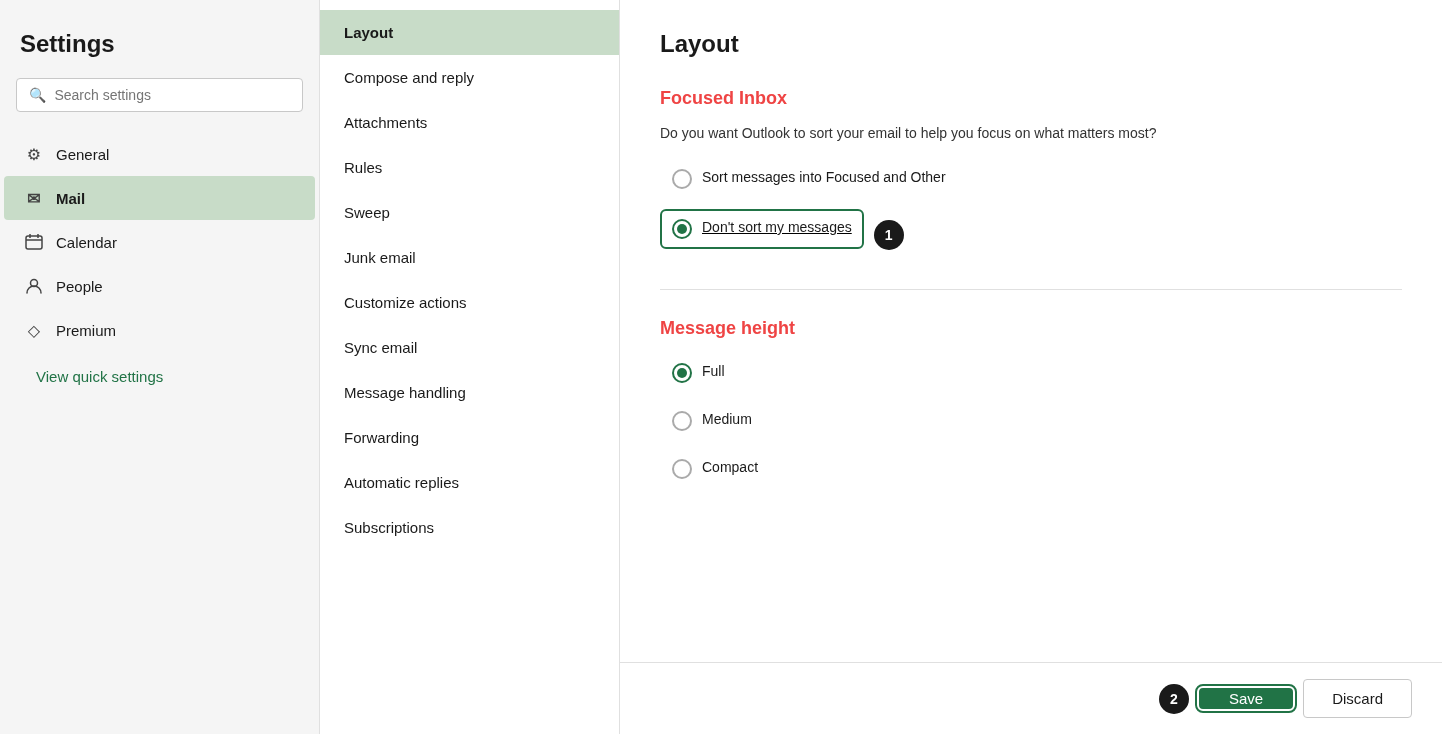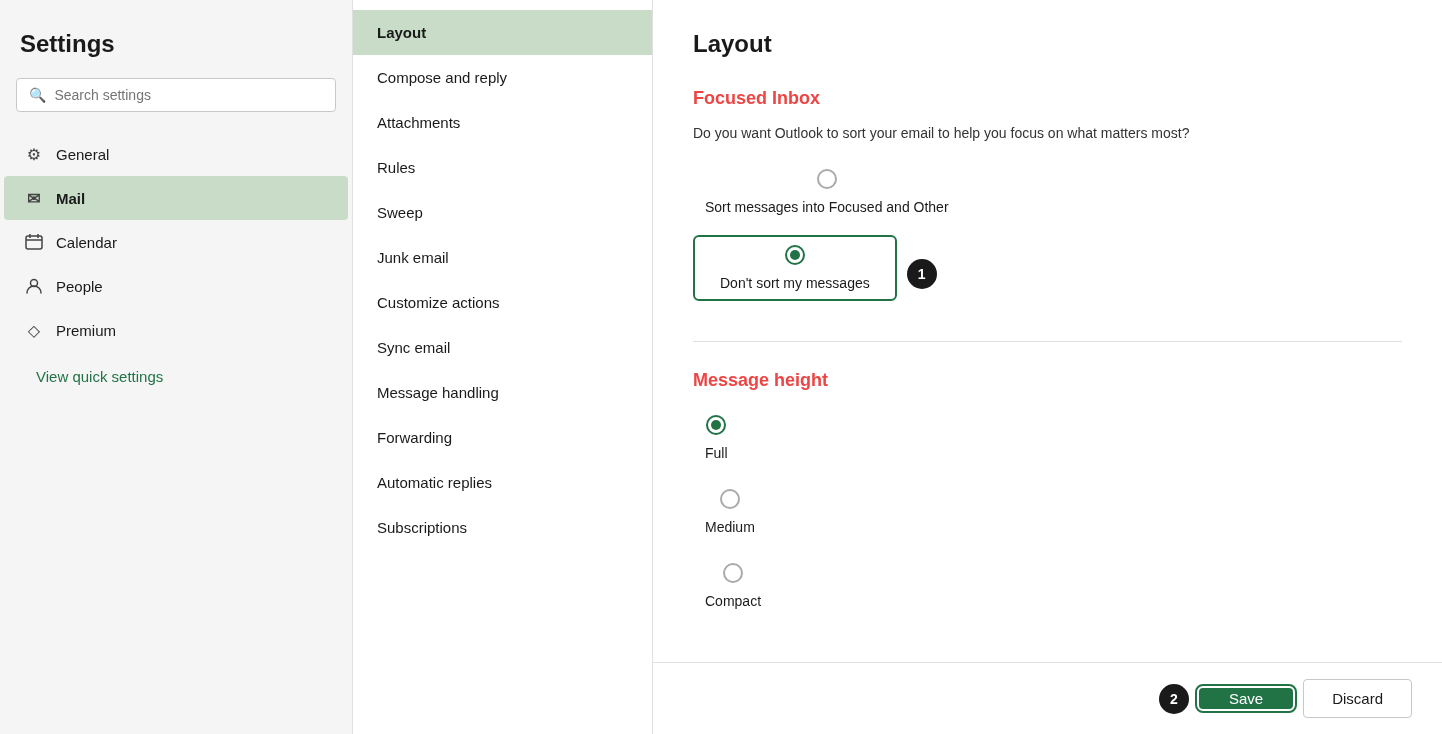--- a/index.html
+++ b/index.html
@@ -7,21 +7,21 @@
       font-family: 'Segoe UI', Arial, sans-serif;
       background: #f5f5f5;
       display: flex;
       height: 734px;
       width: 1442px;
       overflow: hidden;
     }
 
     
     .sidebar {
-      width: 353px;
+      width: 320px;
       background: #f5f5f5;
       padding: 20px 0;
       flex-shrink: 0;
       border-right: 1px solid #e0e0e0;
     }
 
     .sidebar-title {
       font-size: 24px;
       font-weight: 600;
       color: #1a1a1a;
@@ -135,34 +135,33 @@
 
     .section-desc {
       font-size: 14px;
       color: #333;
       margin-bottom: 20px;
       max-width: 780px;
     }
 
     .radio-option {
       display: flex;
-      align-items: center;
       gap: 10px;
       margin-bottom: 12px;
       padding: 8px 12px;
       border-radius: 4px;
       cursor: pointer;
       width: fit-content;
-      flex-direction: column;
     }
 
     .radio-option.highlighted {
       border: 2px solid #217346;
       border-radius: 6px;
-      padding: 8px 25px;
+      padding: 8px 10px;
+      text-decoration: underline;
     }
 
     .radio-circle {
       width: 20px;
       height: 20px;
       border-radius: 50%;
       border: 2px solid #aaa;
       display: flex;
       align-items: center;
       justify-content: center;

